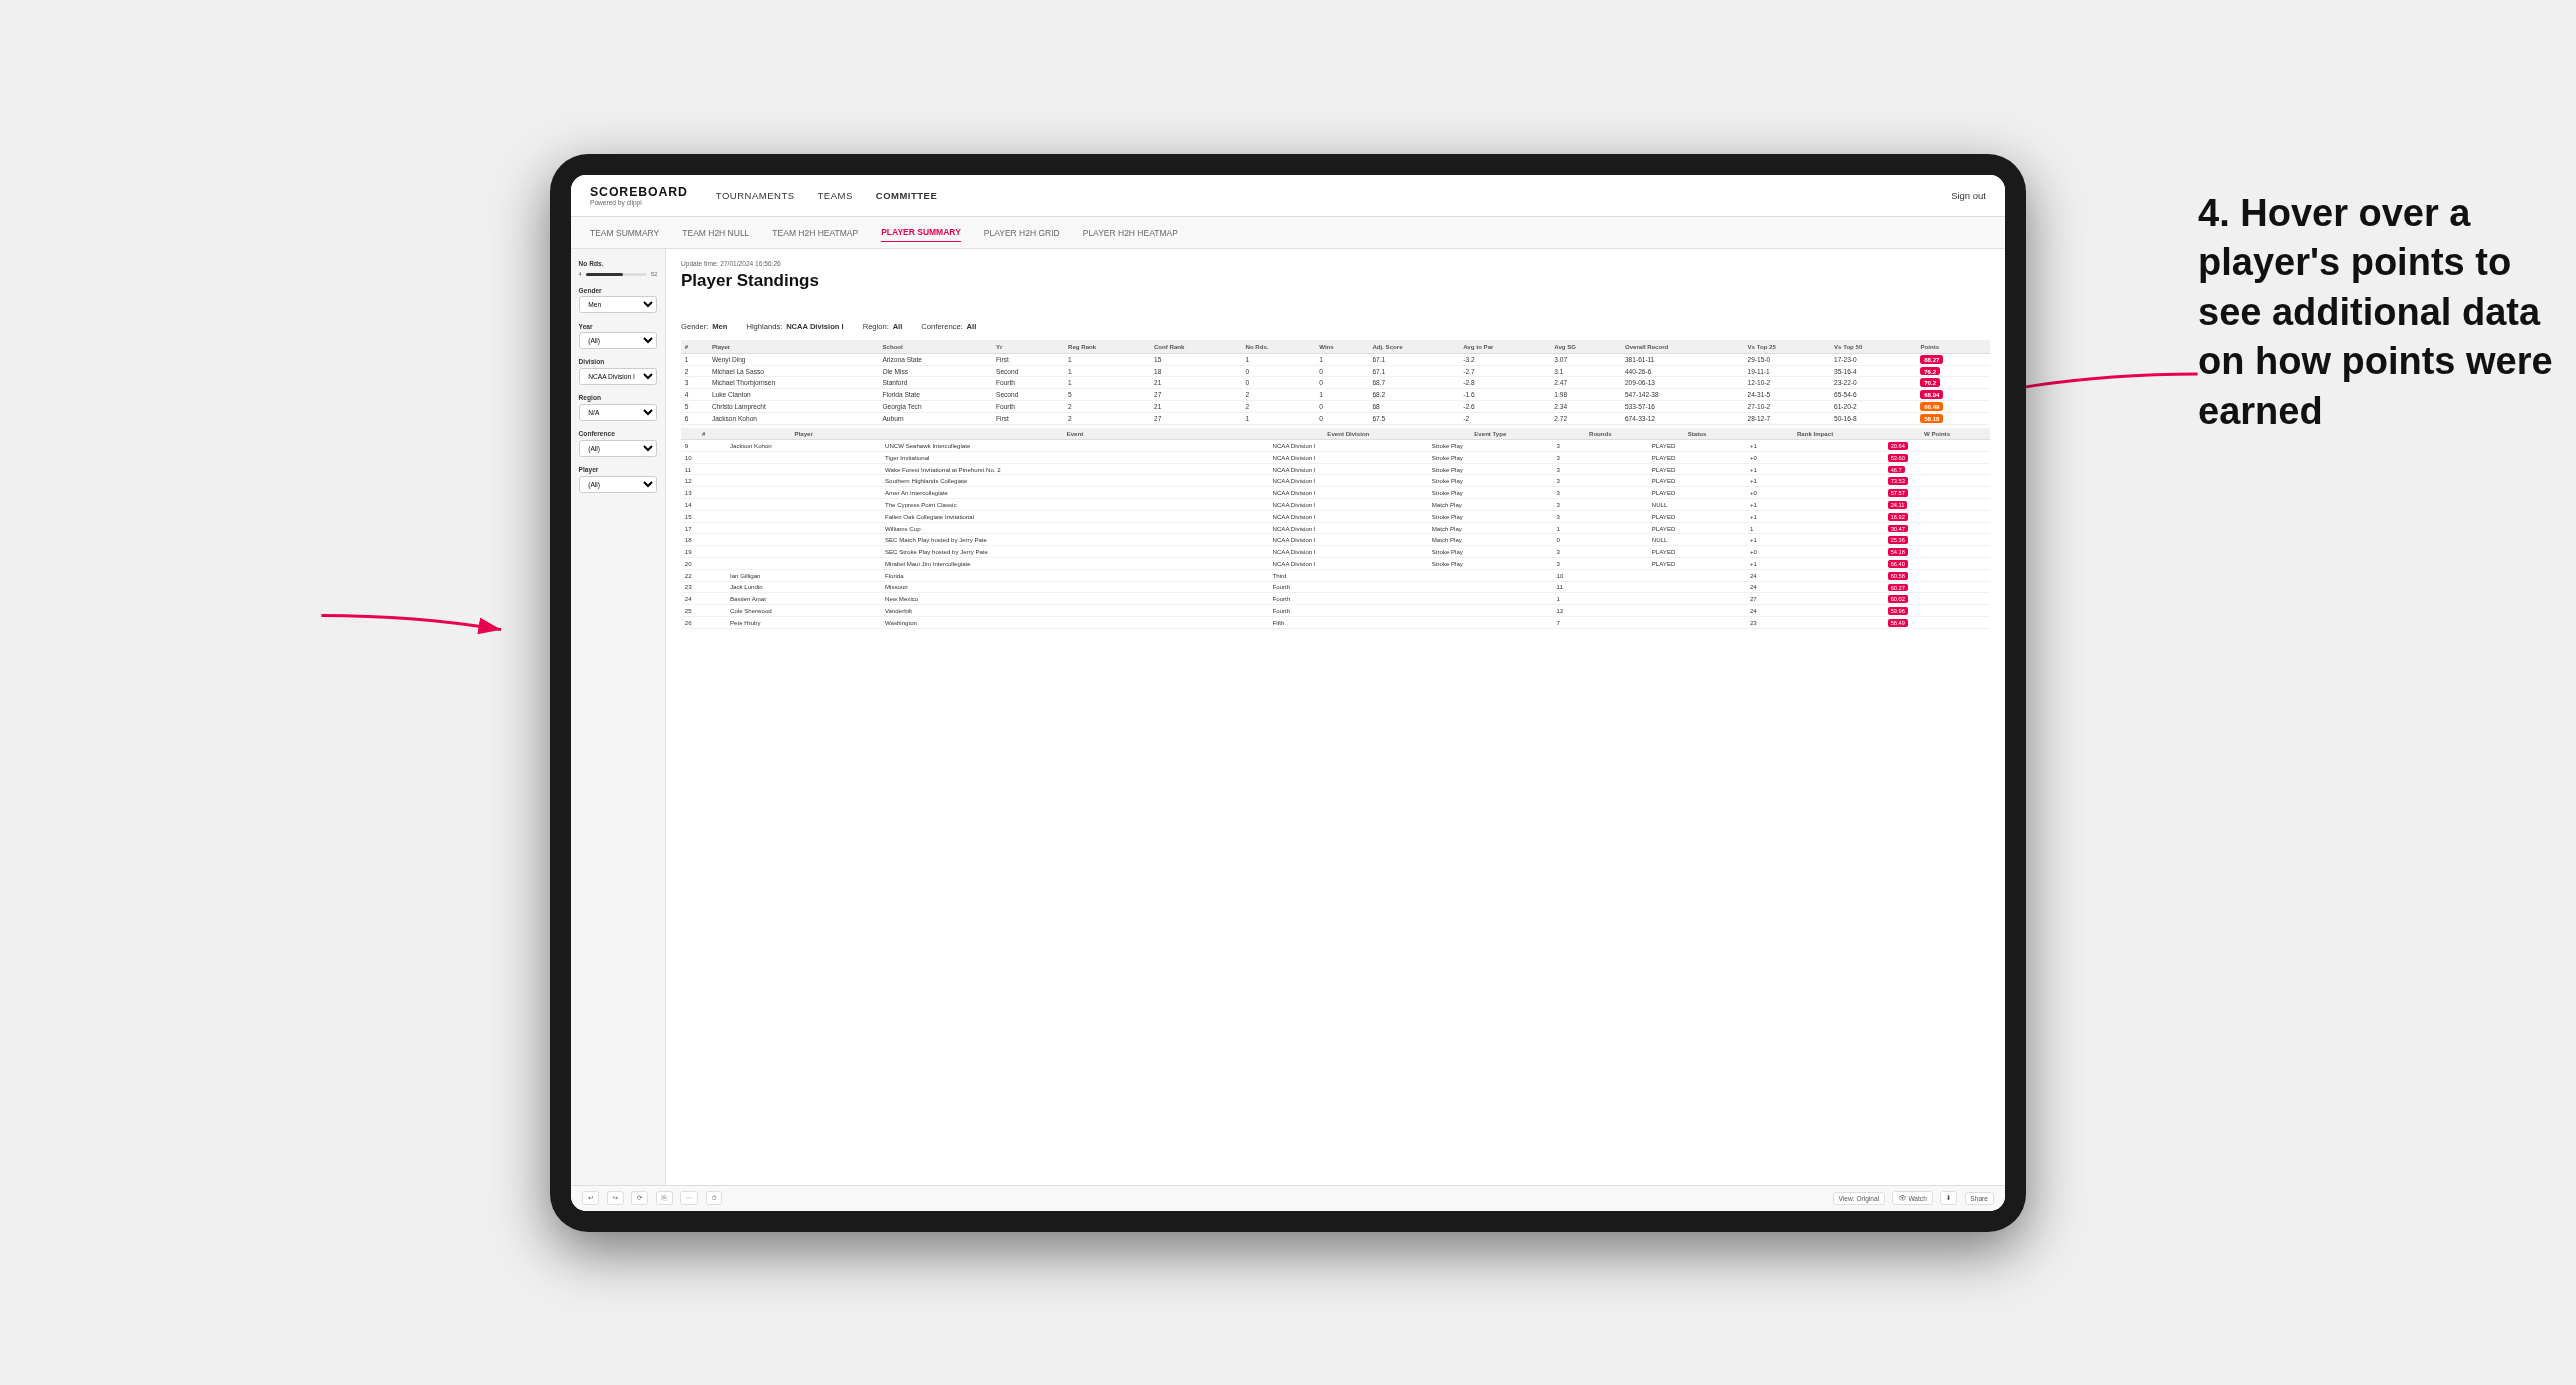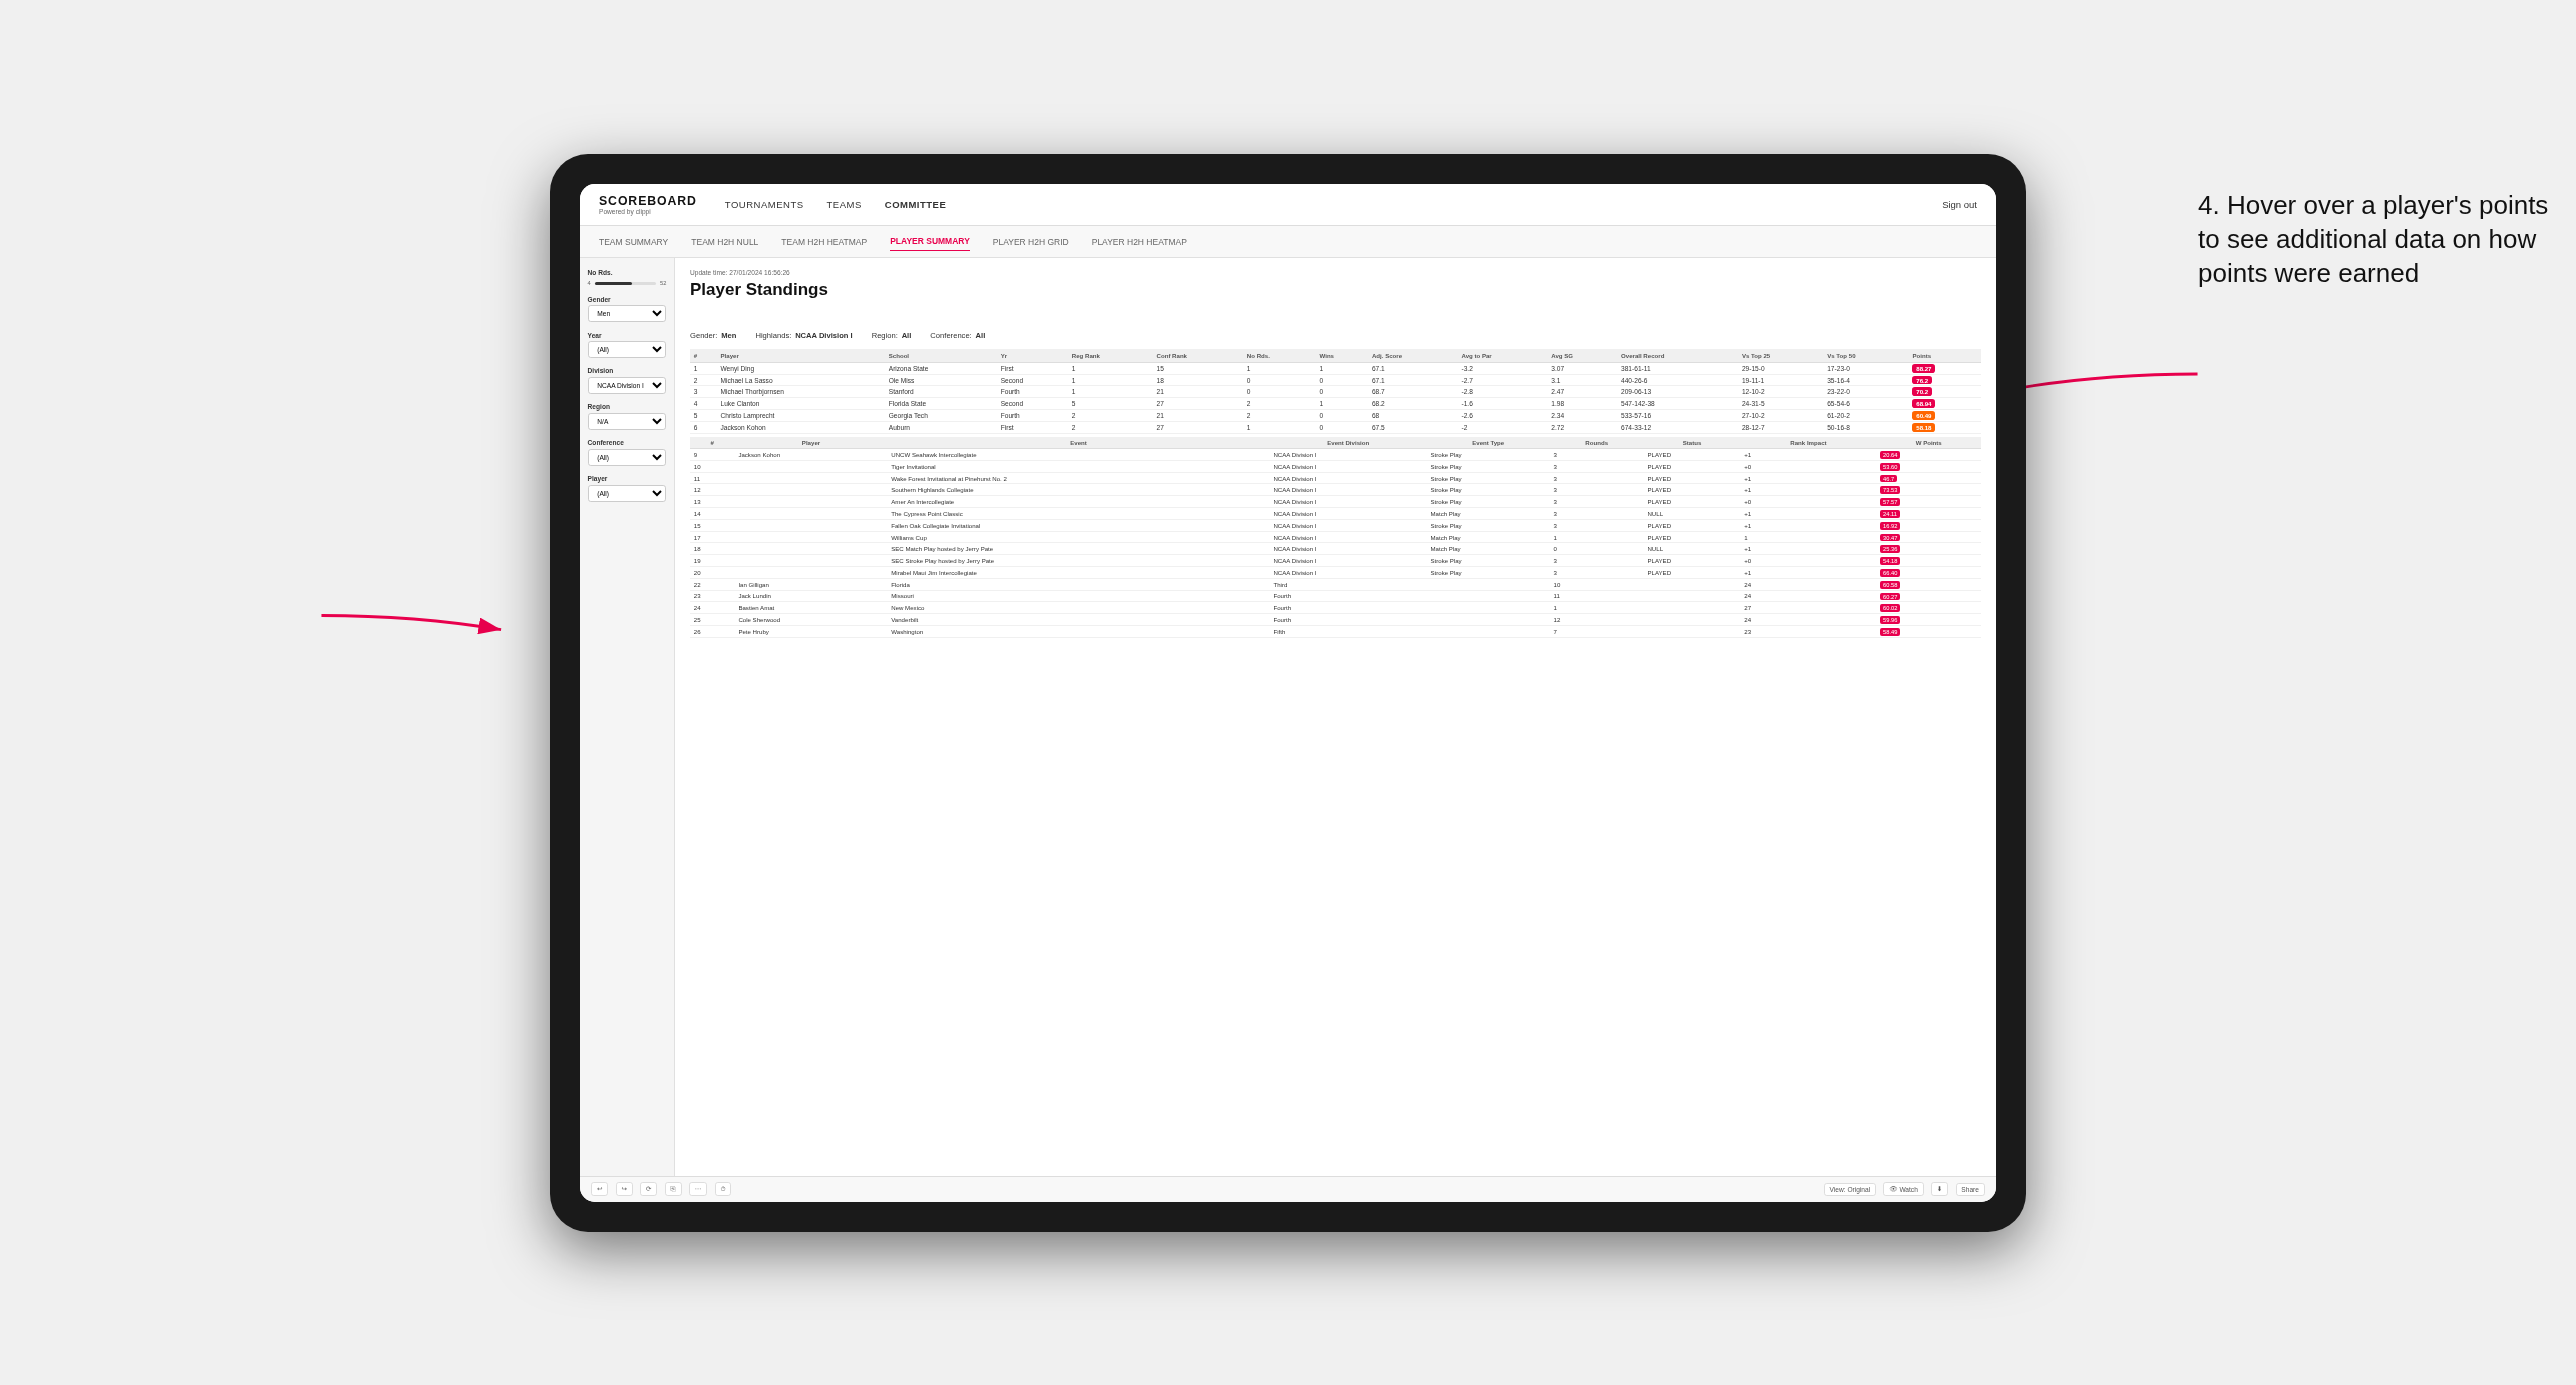--- a/index.html
+++ b/index.html
@@ -22,21 +22,21 @@
       align-items: center;
       justify-content: center;
     }
 
     
     .tablet-frame {
       width: 1476px;
       height: 1078px;
       background: #1a1a1a;
       border-radius: 38px;
-      padding: 30px;
+      padding: 21px;
       position: relative;
       box-shadow: 0 19px 57px rgba(0,0,0,0.5);
     }
 
     .tablet-screen {
       width: 100%;
       height: 100%;
       background: #fff;
       border-radius: 15px;
       overflow: hidden;
@@ -318,22 +318,22 @@
       gap: 1.9px;
     }
 
     .toolbar-spacer {
       flex: 1;
     }
 
     
     .annotation {
       position: absolute;
-      font-size: 26px;
-      font-weight: normal;
+      font-size: 38px;
+      font-weight: bold;
       color: #111;
       line-height: 1.3;
     }
 
     .annotation-right {
       right: 19px;
       top: 189px;
       text-align: left;
       width: 359px;
     }

